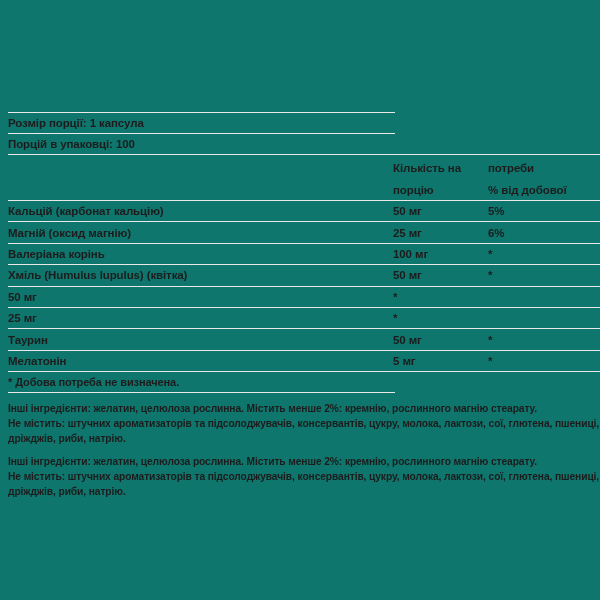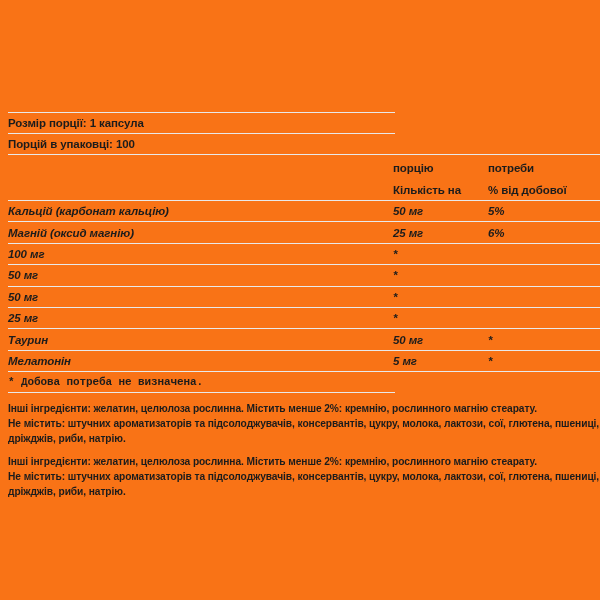--- a/index.html
+++ b/index.html
@@ -14,21 +14,21 @@
     font-weight: 700;
     color: #1c1c1c;
     overflow: hidden;
   }
   .sheet {
     position: relative;
     width: 600px;
     height: 600px;
     box-sizing: border-box;
     padding: 112px 0 0 8px;
-    background: #f97316;
+    background: #0f766e;
   }
   
   .serving-row {
     box-sizing: border-box;
     width: 387px;
     height: 21px;
     line-height: 20px;
     border-top: 1px solid #e9e9e9;
     font-size: 11.5px;
     letter-spacing: -0.1px;
@@ -50,26 +50,25 @@
     box-sizing: border-box;
     width: 592px;
     height: 21.4px;
     border-top: 1px solid #e9e9e9;
     display: grid;
     grid-template-columns: 385px 95px 1fr;
     align-items: center;
     font-size: 11.5px;
     letter-spacing: -0.1px;
   }
-  .t-row .cell { white-space: nowrap; overflow: visible; font-style: italic; }
+  .t-row .cell { white-space: nowrap; overflow: visible; }
   .t-foot {
     box-sizing: border-box;
     width: 592px;
     border-top: 1px solid #e9e9e9;
-    font-family: Liberation Mono, monospace;
   }
   .t-foot-inner {
     box-sizing: border-box;
     width: 387px;
     height: 21px;
     line-height: 20px;
     border-bottom: 1px solid #e9e9e9;
     font-size: 11px;
     letter-spacing: -0.1px;
     white-space: nowrap;
@@ -89,44 +88,46 @@
 <body>
 
 <div class="sheet">
 
   <div class="serving-row">Розмір порції: 1 капсула</div>
   <div class="serving-row">Порцій в упаковці: 100</div>
 
   <div class="t-header">
     <div class="hcell"></div>
     <div class="hcell">
+      <div>Кількість на</div>
       <div>порцію</div>
-      <div>Кількість на</div>
     </div>
     <div class="hcell">
       <div>потреби</div>
       <div>% від добової</div>
     </div>
   </div>
 
   <div class="t-row">
     <div class="cell">Кальцій (карбонат кальцію)</div>
     <div class="cell">50 мг</div>
     <div class="cell">5%</div>
   </div>
   <div class="t-row">
     <div class="cell">Магній (оксид магнію)</div>
     <div class="cell">25 мг</div>
     <div class="cell">6%</div>
   </div>
   <div class="t-row">
+    <div class="cell">Валеріана корінь</div>
     <div class="cell">100 мг</div>
     <div class="cell">*</div>
   </div>
   <div class="t-row">
+    <div class="cell">Хміль (Humulus lupulus) (квітка)</div>
     <div class="cell">50 мг</div>
     <div class="cell">*</div>
   </div>
   <div class="t-row">
     <div class="cell">50 мг</div>
     <div class="cell">*</div>
   </div>
   <div class="t-row">
     <div class="cell">25 мг</div>
     <div class="cell">*</div>

